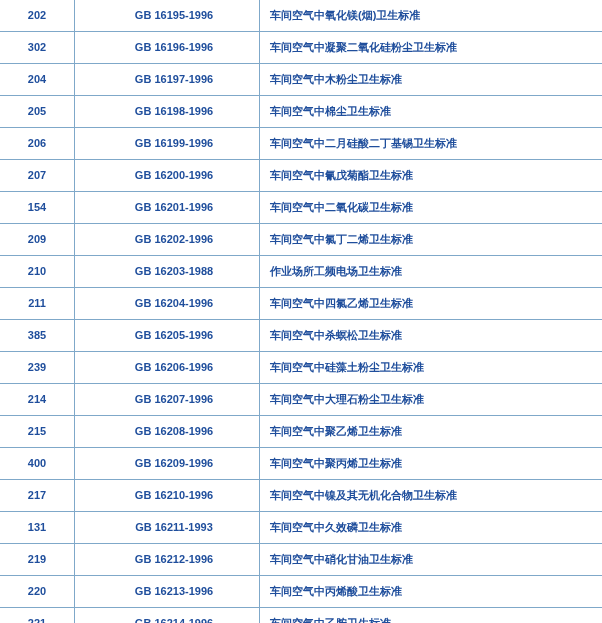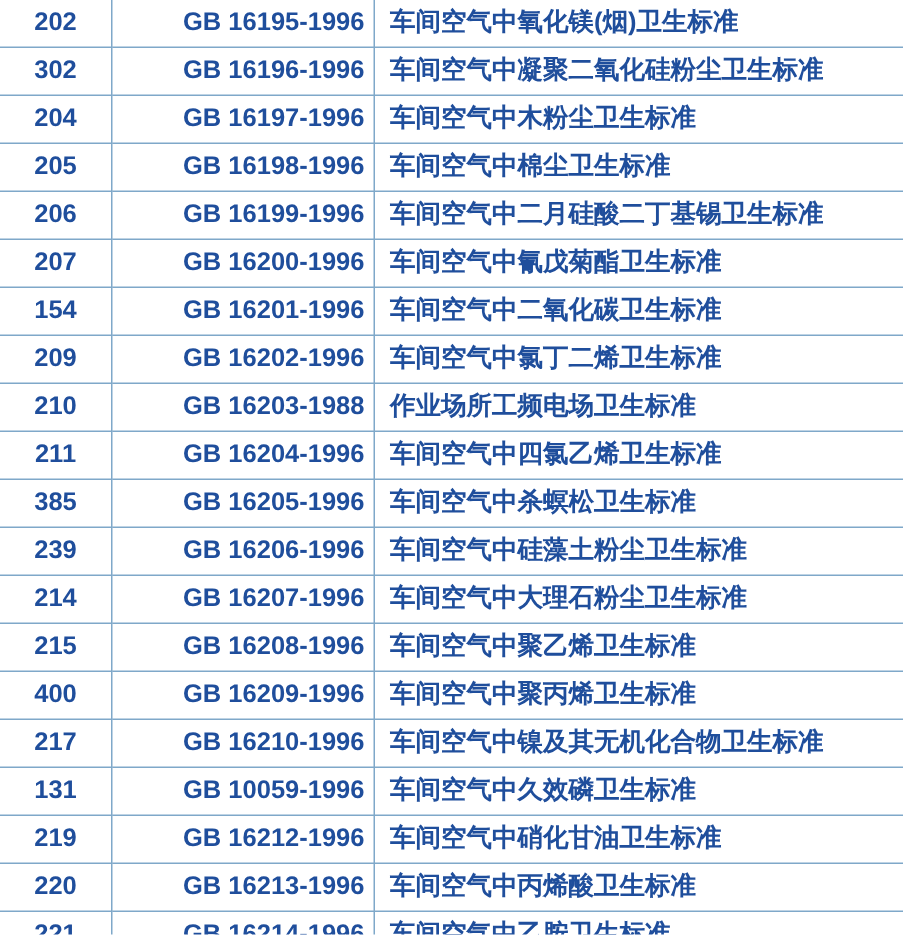--- a/index.html
+++ b/index.html
@@ -22,34 +22,34 @@
     width: 602px;
     table-layout: fixed;
   }
   table.std-table td {
     border: 1px solid #7fa8c9;
     height: 31px;
     padding: 0 6px;
     vertical-align: middle;
     color: #1f4e9c;
     font-weight: bold;
-    font-size: 17px;
+    font-size: 11px;
     line-height: 1.1;
     white-space: nowrap;
     overflow: hidden;
   }
   table.std-table tr td:first-child {
     width: 62px;
     text-align: center;
     border-left: none;
   }
   table.std-table tr td:nth-child(2) {
     width: 158px;
-    text-align: right;
-    padding-left: 10px;
+    text-align: center;
+    padding-left: 20px;
   }
   table.std-table tr td:nth-child(3) {
     width: 382px;
     text-align: left;
     padding-left: 10px;
     border-right: none;
   }
   table.std-table tr:first-child td {
     border-top: none;
   }
@@ -240,21 +240,21 @@
           </td>
           <td>
             <span class="cell-title">车间空气中镍及其无机化合物卫生标准</span>
           </td>
         </tr>
         <tr>
           <td>
             <span class="cell-num">131</span>
           </td>
           <td>
-            <span class="cell-code">GB 10059-1996</span>
+            <span class="cell-code">GB 16211-1993</span>
           </td>
           <td>
             <span class="cell-title">车间空气中久效磷卫生标准</span>
           </td>
         </tr>
         <tr>
           <td>
             <span class="cell-num">219</span>
           </td>
           <td>

